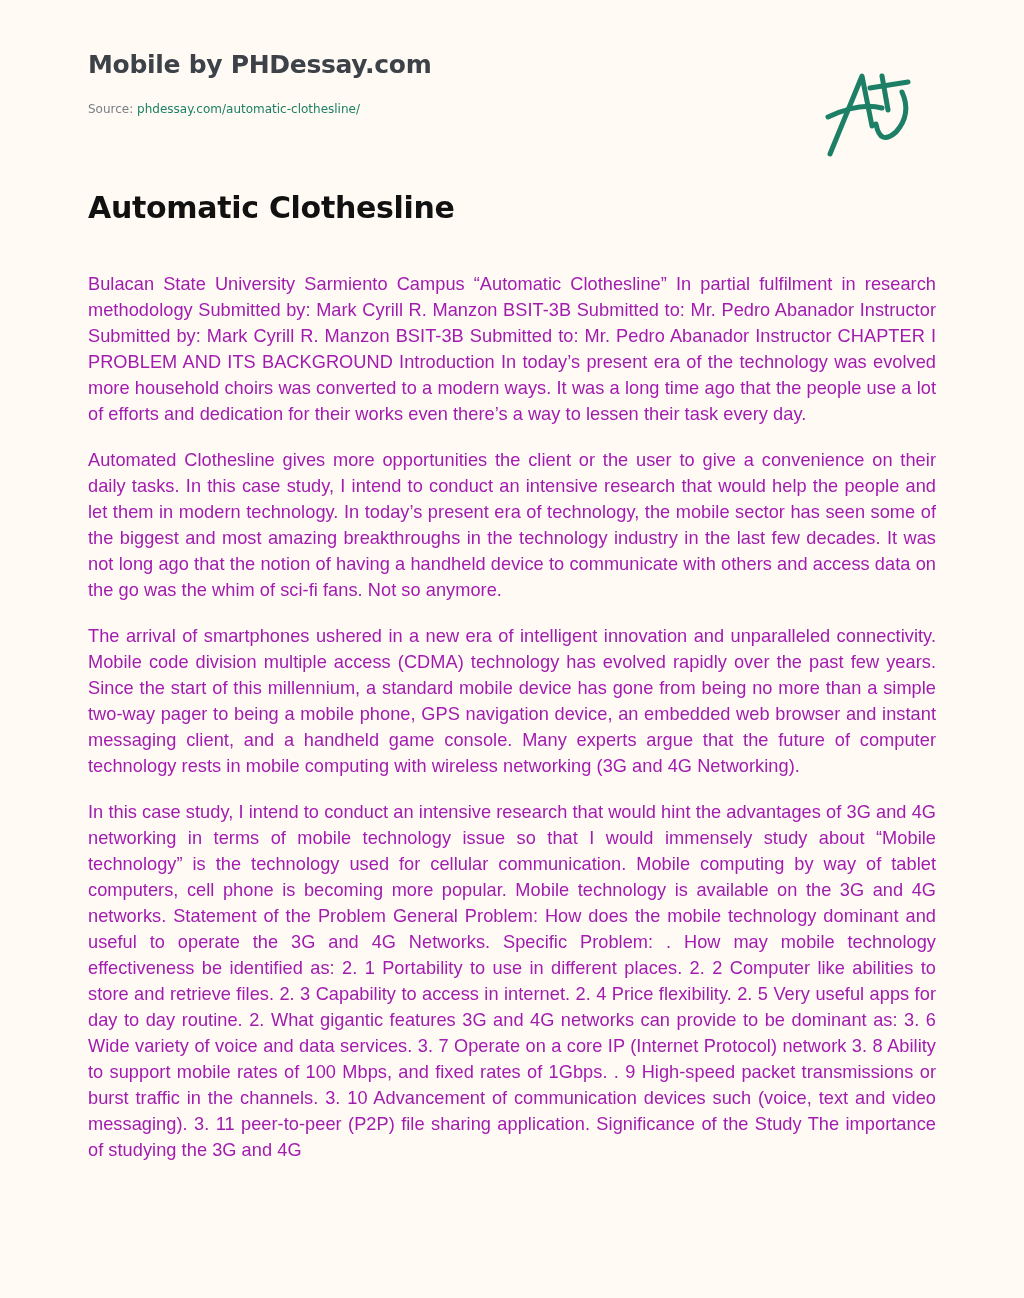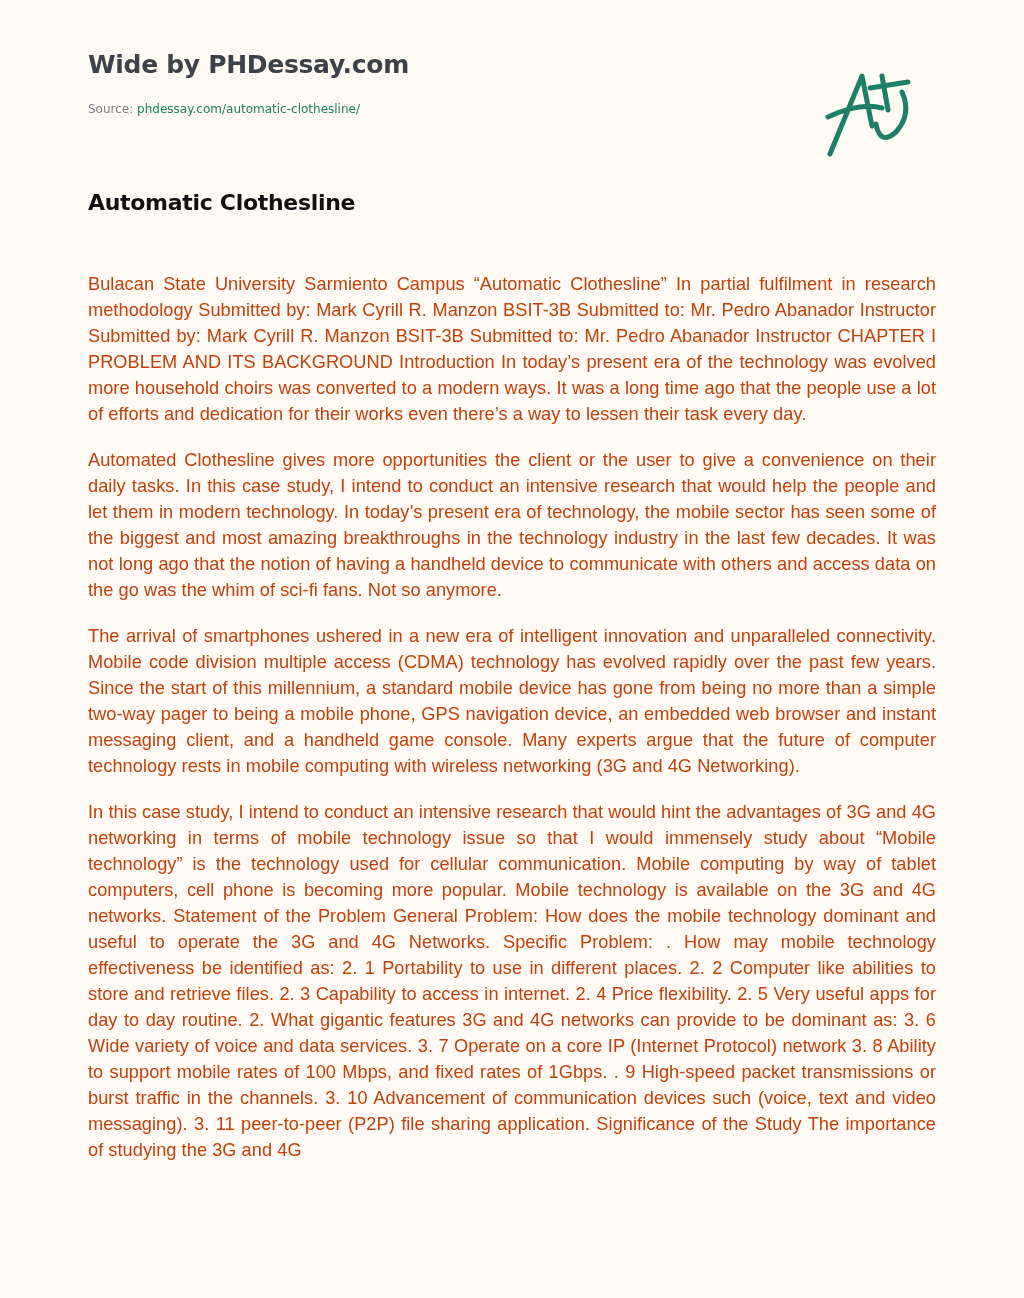--- a/index.html
+++ b/index.html
@@ -17,40 +17,40 @@
   }
   .source {
     position: absolute; left: 88px; top: 102px;
     font-size: 12px; color: #7a7f85;
     font-family: "DejaVu Sans", sans-serif;
   }
   .source a { color: #1d8066; text-decoration: none; }
   .logo { position: absolute; left: 820px; top: 62px; width: 110px; height: 100px; }
   .title {
     position: absolute; left: 88px; top: 190px; margin: 0;
-    font-size: 22px; font-weight: bold; color: #111;
+    font-size: 30px; font-weight: bold; color: #111;
     letter-spacing: -0.3px;
     font-family: "DejaVu Sans", sans-serif;
   }
   .content {
     position: absolute; left: 88px; top: 271px; width: 848px;
     height: 1005px; overflow: hidden;
   }
   .content p {
     margin: 0 0 20px 0;
     font-family: "Liberation Sans", sans-serif;
-    font-size: 18.2px; line-height: 26px; color: #c2410c;
+    font-size: 18.2px; line-height: 26px; color: #a21caf;
     text-align: justify;
     letter-spacing: 0.05px;
   }
 </style>
 </head>
 <body>
 
-<div class="brand">Wide by PHDessay.com</div>
+<div class="brand">Mobile by PHDessay.com</div>
 
 <div class="source">
   <span>Source: </span><a>phdessay.com/automatic-clothesline/</a>
 </div>
 
 <svg class="logo" viewBox="0 0 110 100">
   <g fill="none" stroke="#1d8066" stroke-width="5" stroke-linecap="round" stroke-linejoin="round">
     <path d="M10 92 L42 14 L52 64"></path>
     <path d="M8 55 Q 40 40 62 46"></path>
     <path d="M62 14 L68 48"></path>

